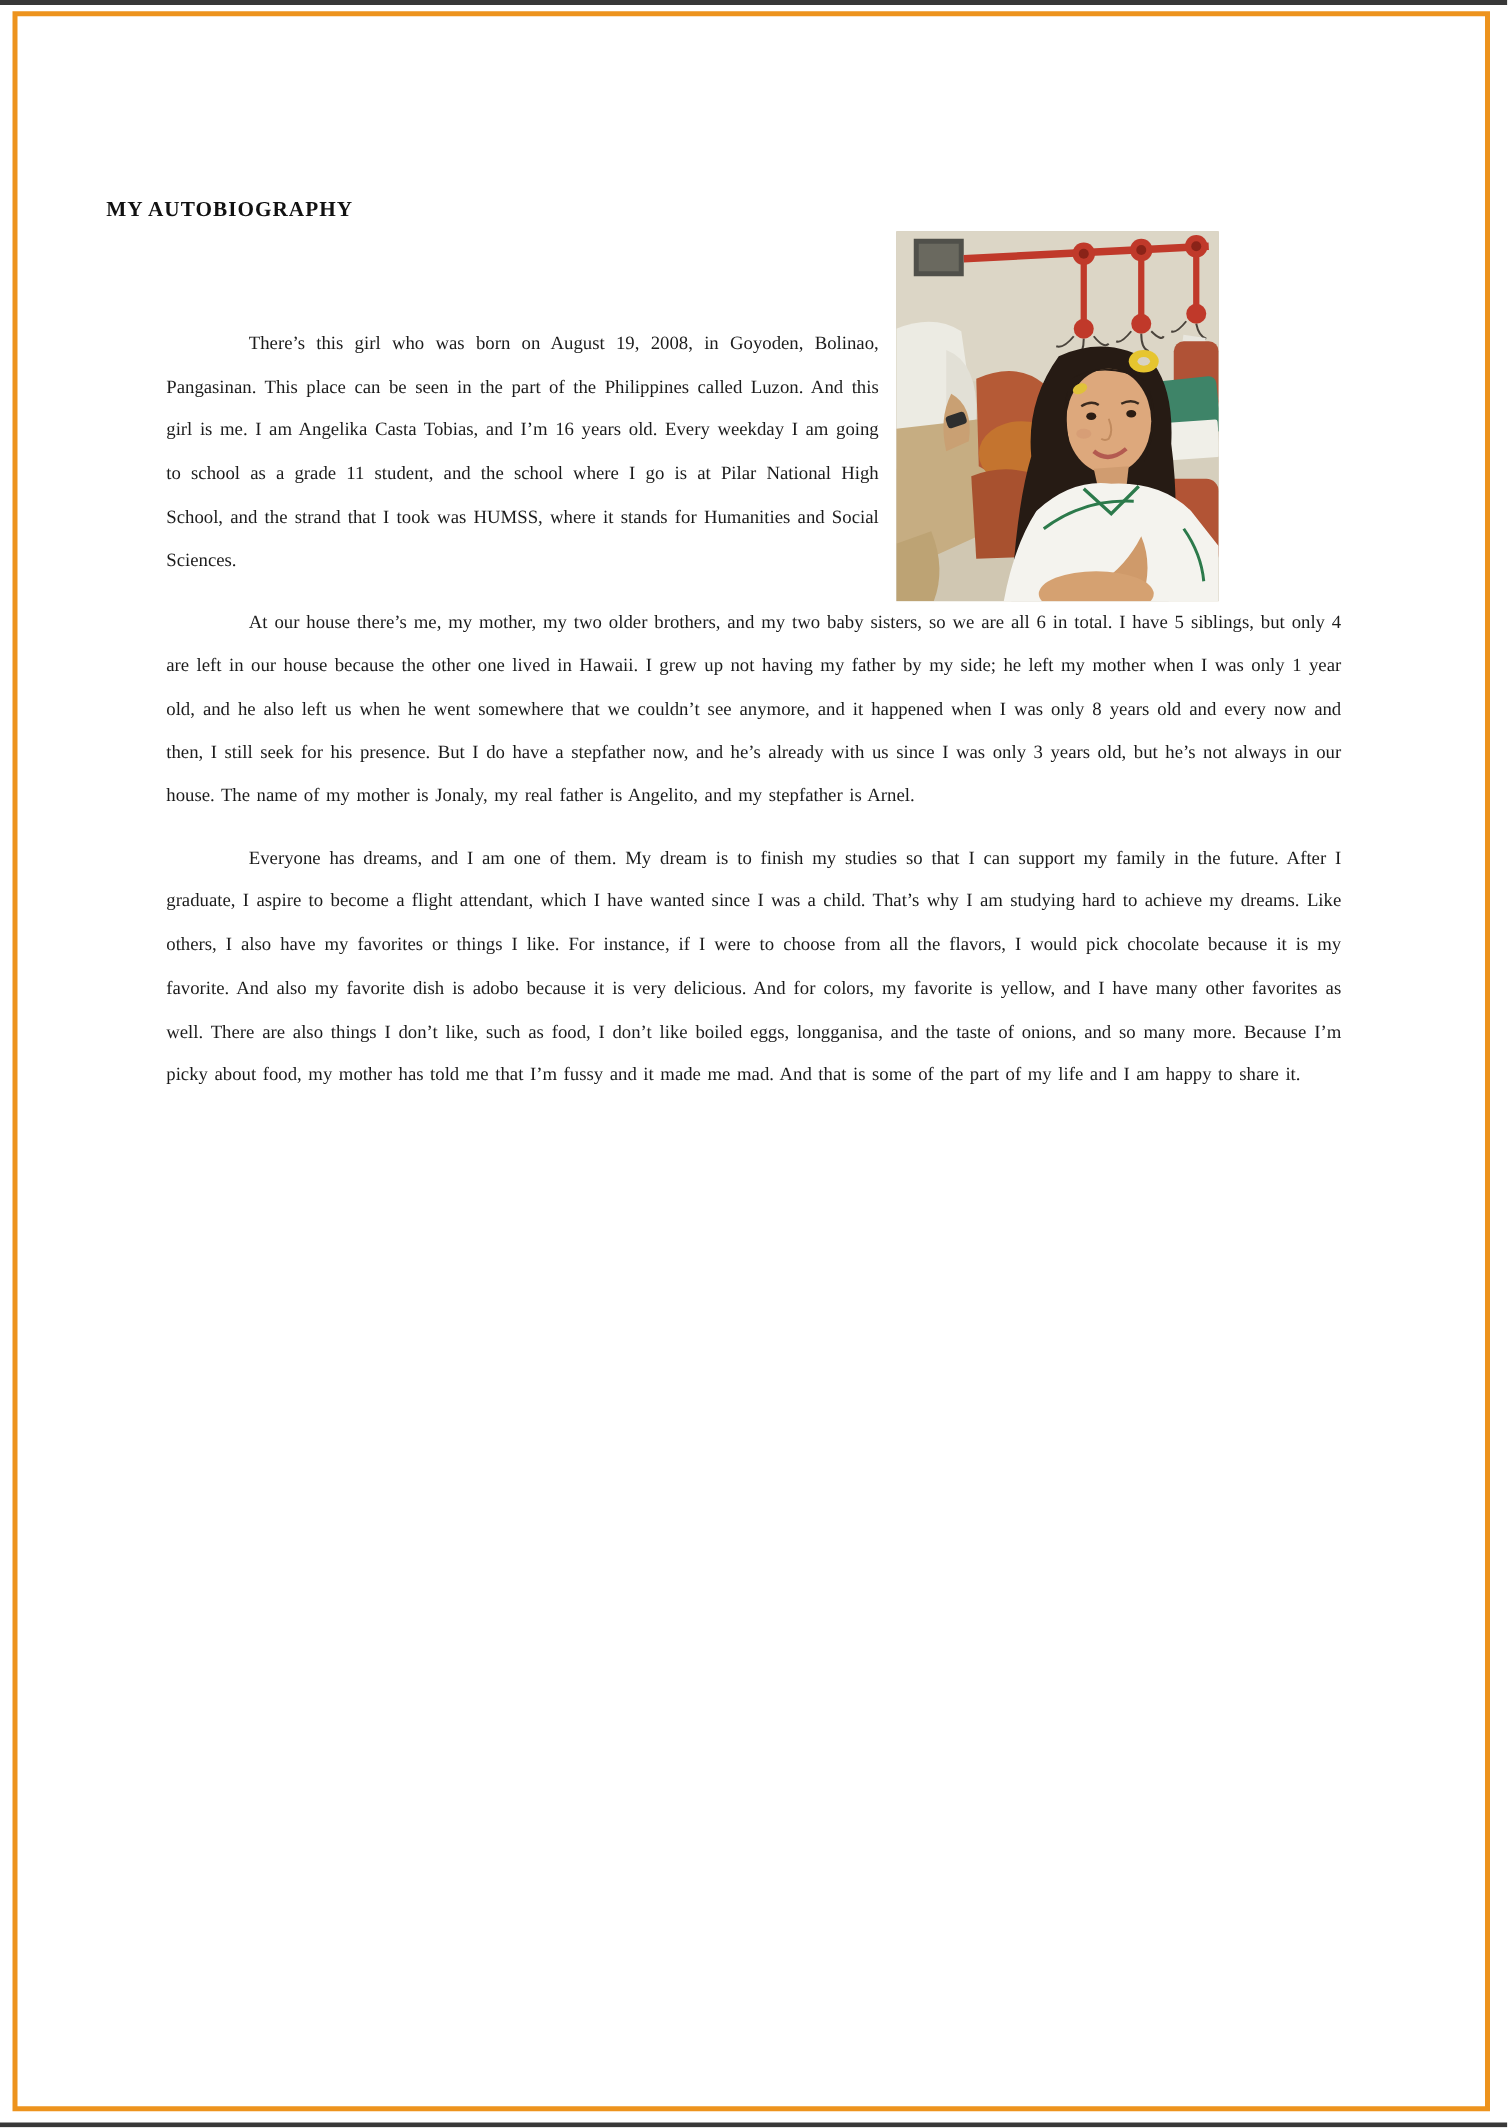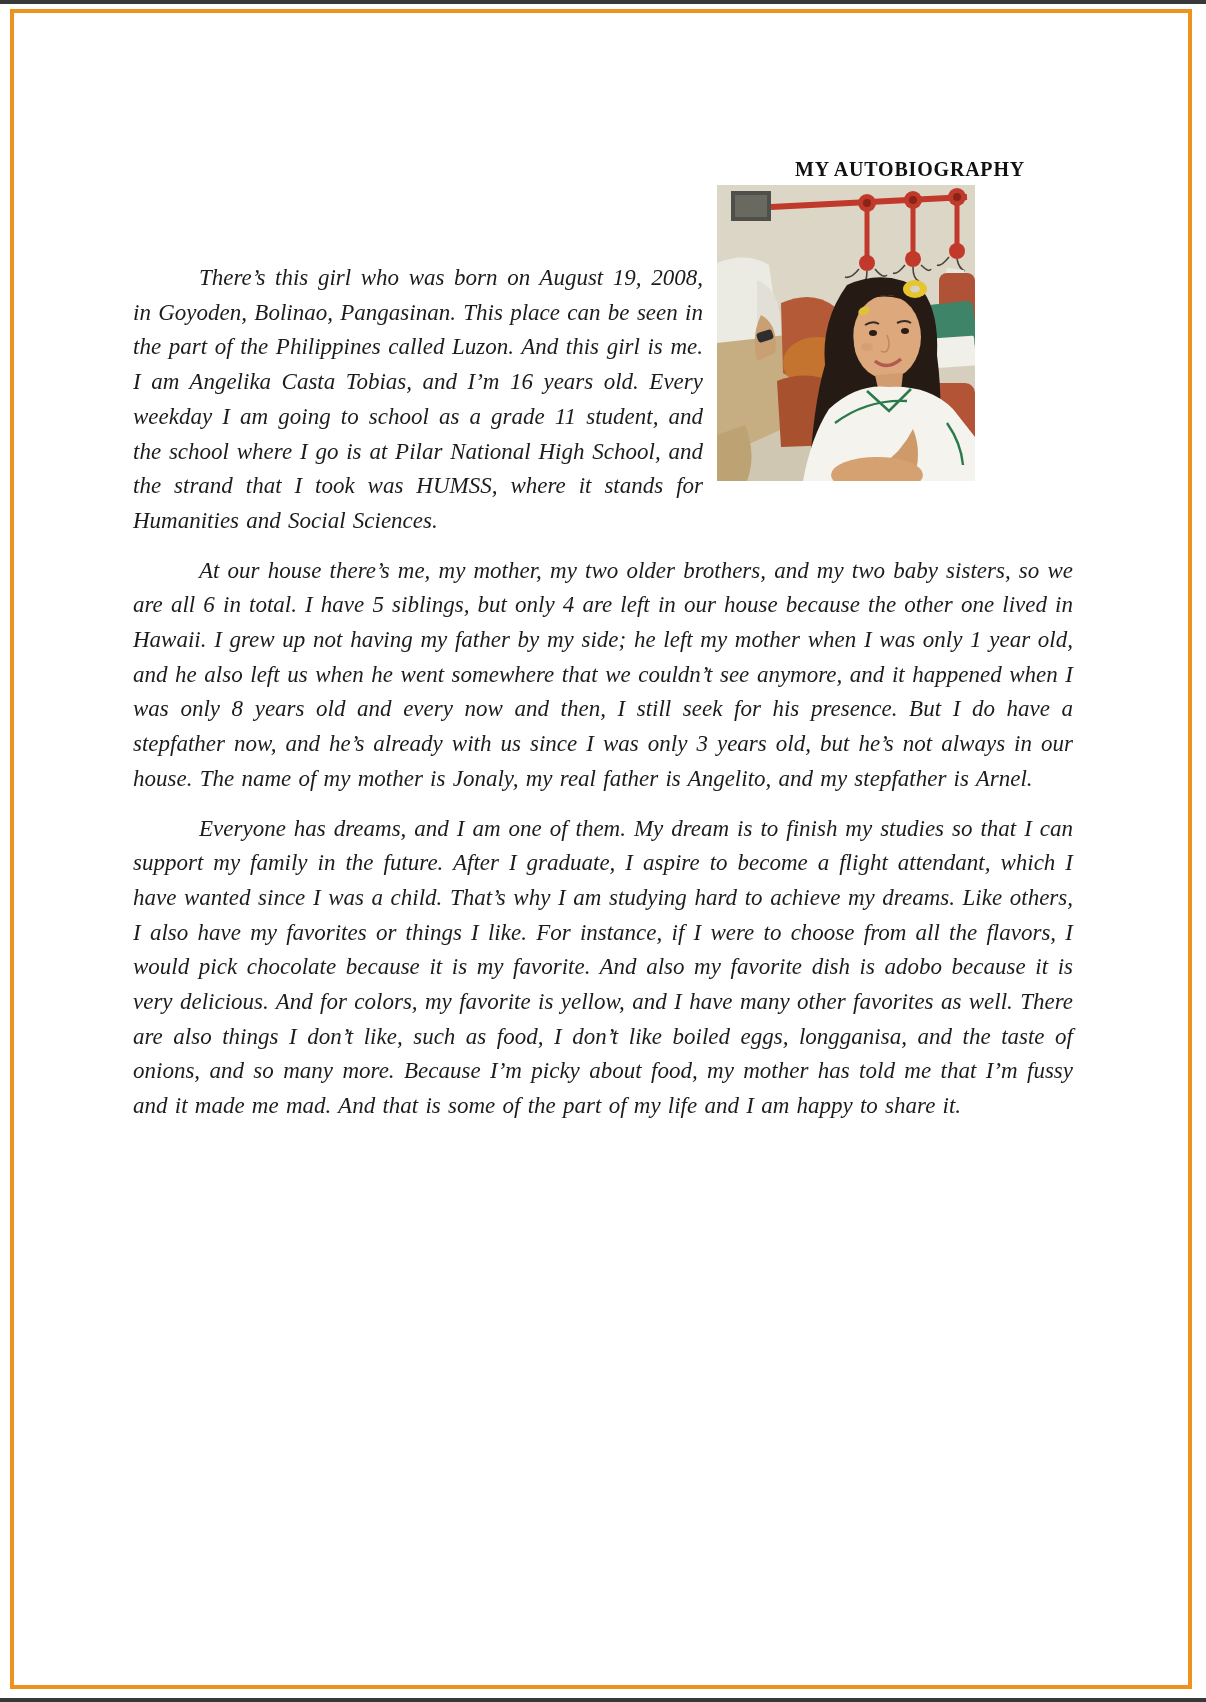--- a/index.html
+++ b/index.html
@@ -37,35 +37,34 @@
     pointer-events: none;
   }
   .content {
     position: relative;
     padding: 0 133px;
     box-sizing: border-box;
   }
   .doc-title {
     margin-top: 158px;
     margin-bottom: 0;
-    text-align: right;
-    font-size: 20px;
+    text-align: left;
+    font-size: 17px;
     font-weight: bold;
     letter-spacing: 0.8px;
     color: #111111;
     transform: translateX(-48px); 
   }
   .body-text p {
-    font-size: 23px;
+    font-size: 15px;
     line-height: 34.7px;
     text-align: justify;
     text-indent: 66px;
     margin: 0 0 15px 0;
     word-spacing: 1.5px;
-    font-style: italic;
   }
   .para-1 {
     margin-top: 80px !important;
     width: 570px;
   }
   .photo-frame {
     position: absolute;
     left: 717px;
     top: 185px;
     width: 258px;

